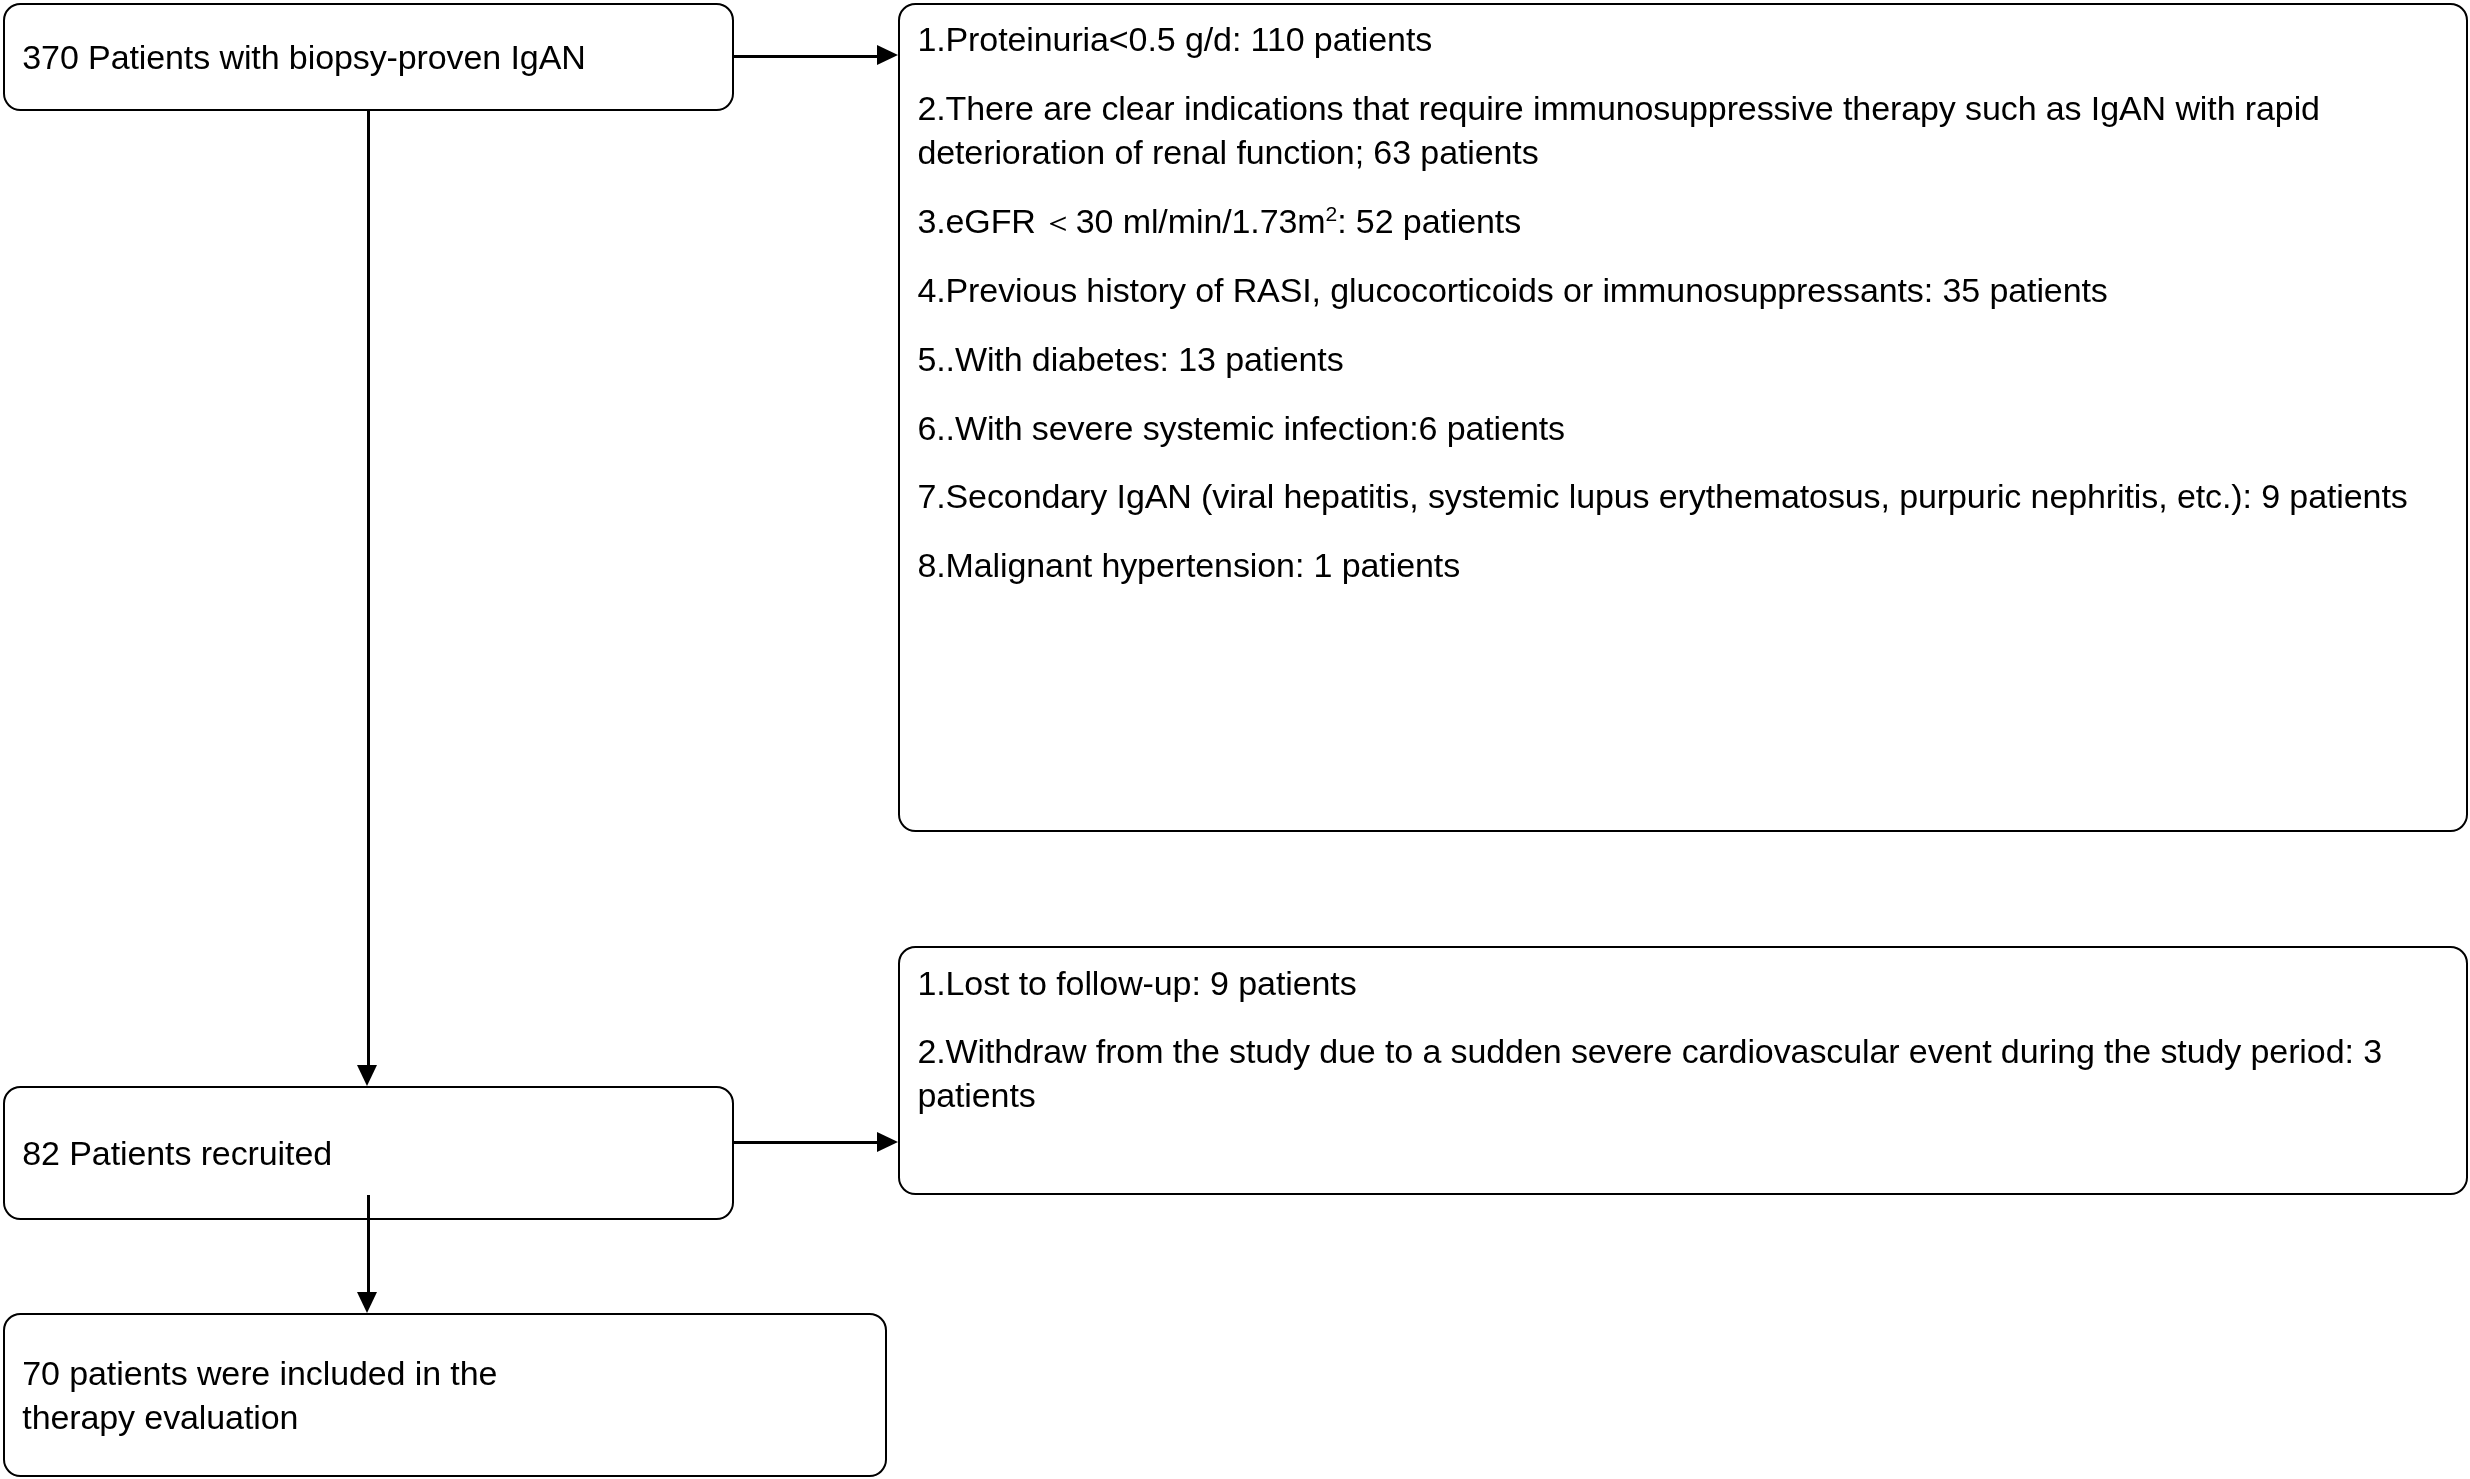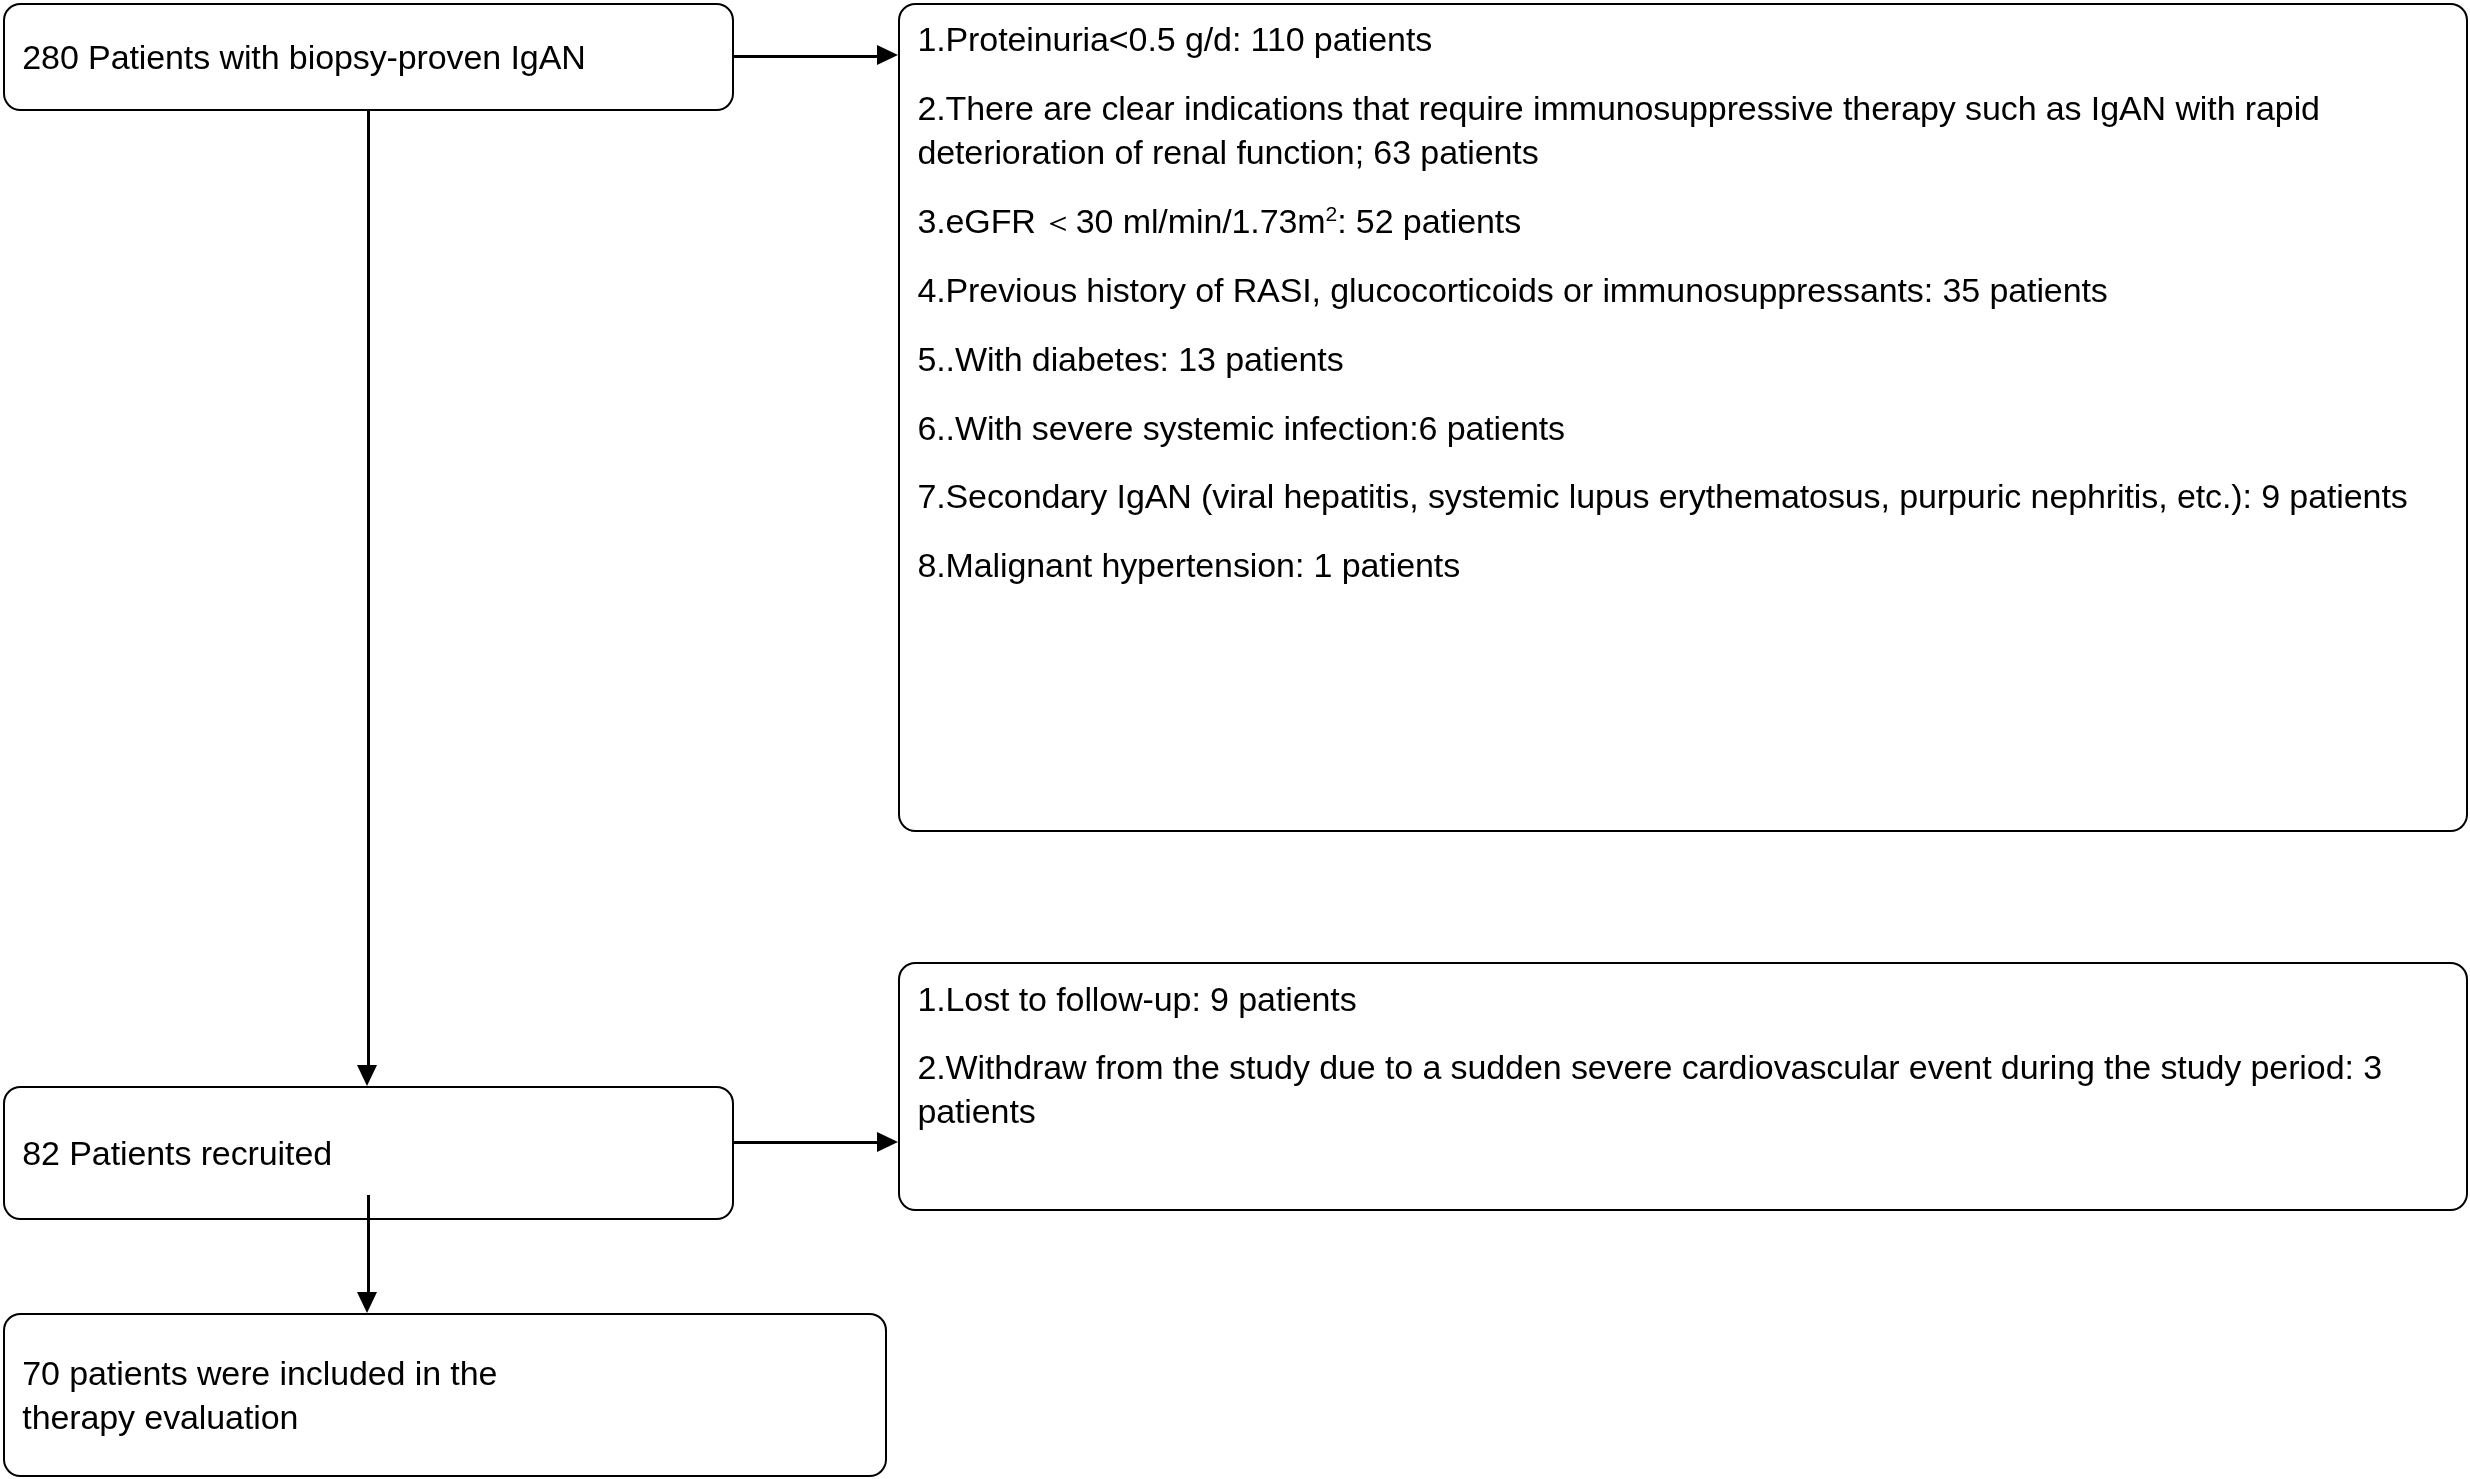--- a/index.html
+++ b/index.html
@@ -95,21 +95,21 @@
     border-left: 21px solid #000000;
   }
 </style>
 </head>
 <body>
 
 <div id="canvas">
 
   <div class="node" style="left:2.9px; top:2.9px; width:731px; height:108px;">
     <div class="node-inner">
-      <div class="node-line">280 Patients with biopsy-proven IgAN</div>
+      <div class="node-line">370 Patients with biopsy-proven IgAN</div>
     </div>
   </div>
 
   <div class="node list-node" style="left:898px; top:2.9px; width:1570px; height:829px;">
     <div class="node-inner">
 
       <div class="list-item">
         <span>1.</span><span>Proteinuria&lt;0.5 g/d: 110 patients</span>
       </div>
 
@@ -137,21 +137,21 @@
         <span>7.</span><span>Secondary IgAN (viral hepatitis, systemic lupus erythematosus, purpuric nephritis, etc.): 9 patients</span>
       </div>
 
       <div class="list-item">
         <span>8.</span><span>Malignant hypertension: 1 patients</span>
       </div>
 
     </div>
   </div>
 
-  <div class="node list-node" style="left:898px; top:946px; width:1570px; height:249px;margin-top:16px;">
+  <div class="node list-node" style="left:898px; top:946px; width:1570px; height:249px;">
     <div class="node-inner">
 
       <div class="list-item">
         <span>1.</span><span>Lost to follow-up: 9 patients</span>
       </div>
 
       <div class="list-item">
         <span>2.</span><span>Withdraw from the study due to a sudden severe cardiovascular event during the study period: 3 patients</span>
       </div>
 

